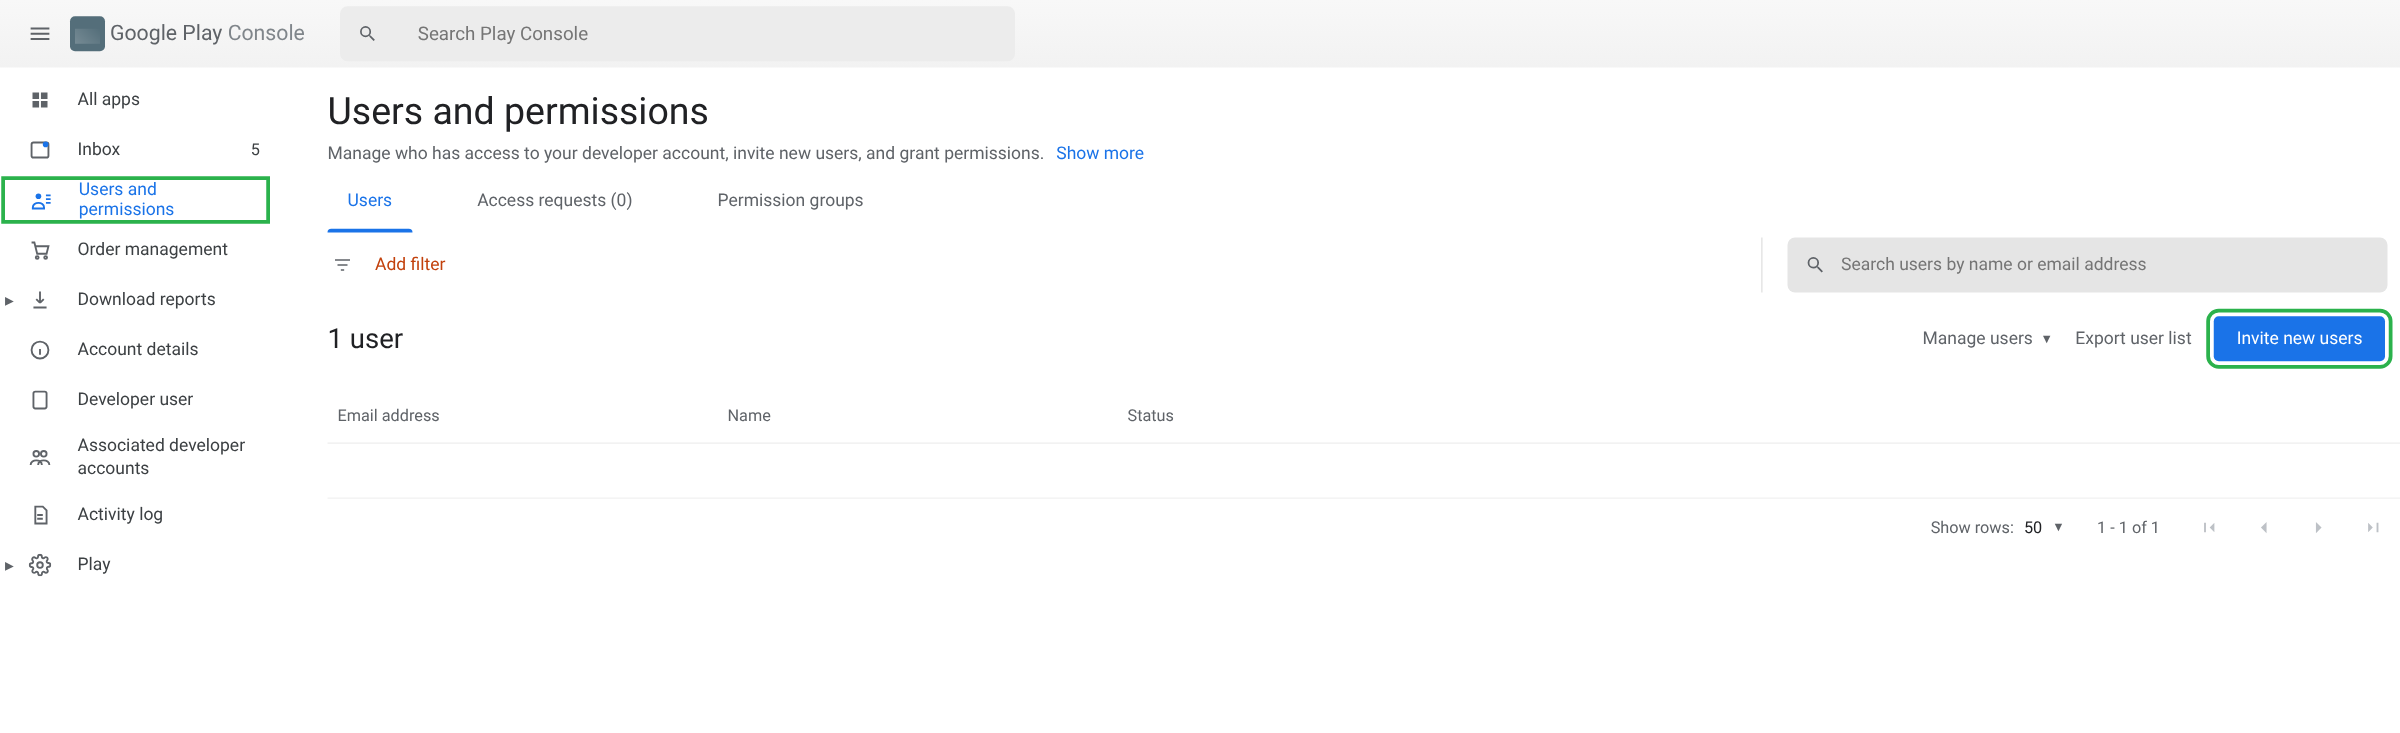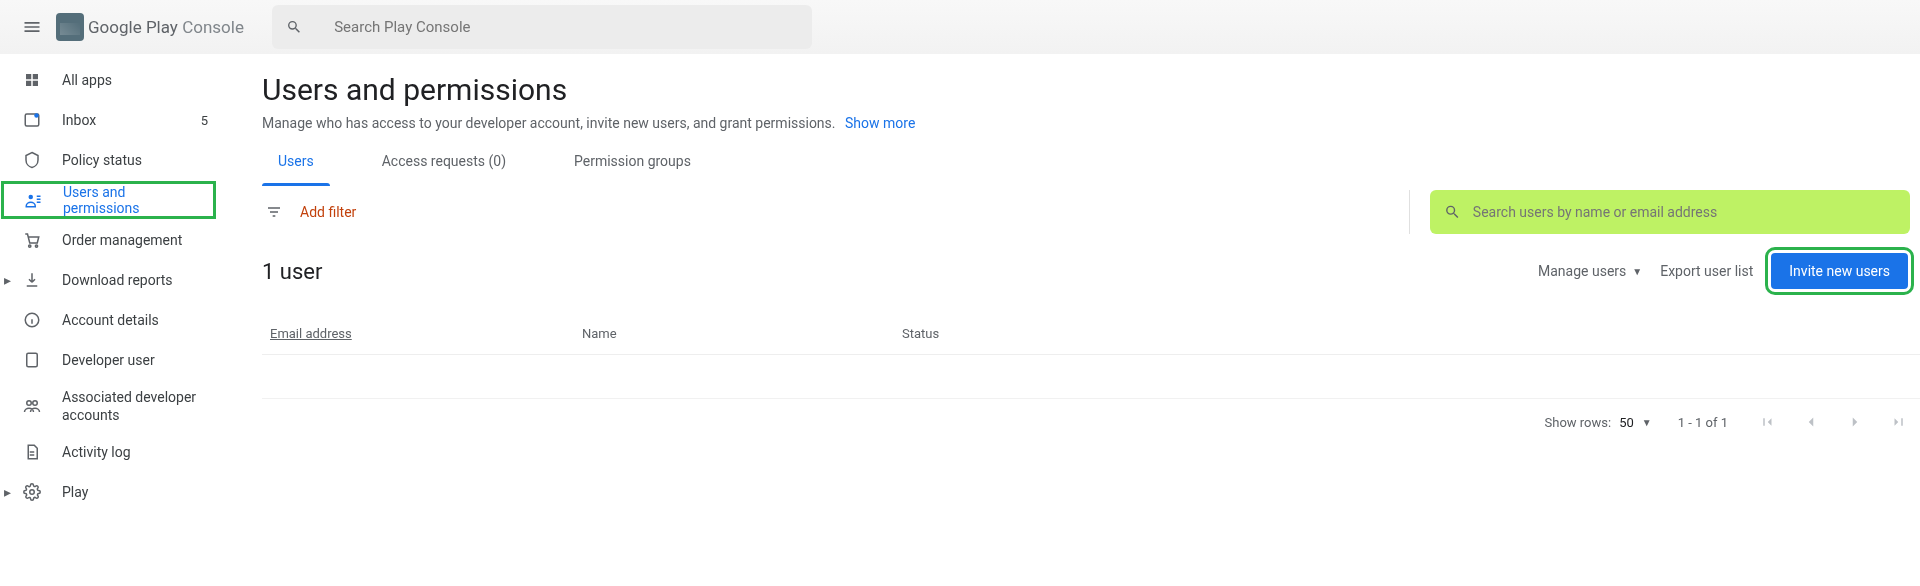--- a/index.html
+++ b/index.html
@@ -34,34 +34,34 @@
   .page-sub a { color:#1a73e8; text-decoration:none; margin-left:6px; cursor:pointer; }
   
   .tabs { display:flex; gap:36px; height:40px; border-bottom:none; margin-bottom:0; }
   .tab { padding:8px 16px 12px; font-size:14px; color:#5f6368; cursor:pointer; position:relative; }
   .tab.active { color:#1a73e8; }
   .tab.active::after { content:""; position:absolute; left:0; right:0; bottom:-1px; height:3px; background:#1a73e8; border-radius:3px 3px 0 0; }
   
   .filterbar { display:flex; align-items:center; height:54px; gap:12px; }
   .filterbar-left { flex:1; display:flex; align-items:center; gap:18px; padding-left:4px;}
   .add-filter { display:flex; align-items:center; gap:18px; color:#c2410c; font-size:14px; cursor:pointer; }
-  .user-search { flex:0 0 480px; height:44px; background:#bef264; border-radius:6px; display:flex; align-items:center; padding:0 14px; gap:12px; margin-right:10px;}
+  .user-search { flex:0 0 480px; height:44px; background:#e5e5e5; border-radius:6px; display:flex; align-items:center; padding:0 14px; gap:12px; margin-right:10px;}
   .user-search input { border:none; background:none; outline:none; width:100%; font-size:14px; color:#5f6368; }
   .vsep { width:1px; height:44px; background:#e0e0e0; margin:0 8px; }
   
   .list-head { display:flex; align-items:center; margin-top:14px; margin-bottom:24px; padding-right:12px;}
   .list-head h2 { font-size:22px; font-weight:400; color:#202124; flex:1;}
   .actions { display:flex; align-items:center; gap:18px; }
   .linkbtn { font-size:14px; color:#5f6368; background:none; border:none; cursor:pointer; display:flex; align-items:center; gap:6px;}
   .linkbtn .caret { font-size:10px; }
   .primary-btn { background:#1a73e8; color:#fff; border:none; border-radius:4px; padding:10px 18px; font-size:14px; cursor:pointer; outline:3px solid #2bb24c; outline-offset:3px;}
   
   .table { margin-top:6px;}
   .table-header { display:flex; height:42px; align-items:center; color:#5f6368; font-size:13px; border-bottom:1px solid #eee; }
-  .col-email { width:320px; padding-left:8px;text-decoration:underline;}
+  .col-email { width:320px; padding-left:8px;}
   .col-name { width:320px; }
   .col-status { flex:1; }
   .table-row-empty { height:44px; border-bottom:1px solid #f1f1f1; }
   
   .table-footer { display:flex; justify-content:flex-end; align-items:center; gap:26px; padding:10px 8px 0 0; color:#5f6368; font-size:13px;}
   .rows-sel { display:flex; align-items:center; gap:8px;}
   .rows-sel .val { color:#202124; }
   .pager { display:flex; align-items:center; gap:18px;}
   .pager button { border:none; background:none; color:#bdc1c6; cursor:pointer; padding:4px;}
   
@@ -103,28 +103,20 @@
     </div>
     <div class="nav-item">
       <span class="icon">
           <svg width="18" height="18" viewBox="0 0 24 24" fill="none" stroke="currentColor" stroke-width="2">
             <rect x="3" y="4" width="18" height="16" rx="2"></rect>
             <circle cx="18" cy="6" r="3" fill="#1a73e8" stroke="none"></circle>
           </svg>
         </span>
       <span>Inbox</span>
       <span class="badge">5</span>
-    </div>
-    <div class="nav-item">
-      <span class="icon">
-          <svg width="18" height="18" viewBox="0 0 24 24" fill="none" stroke="currentColor" stroke-width="2">
-            <path d="M12 2l8 4v6c0 5-3.5 9-8 10-4.5-1-8-5-8-10V6l8-4z"></path>
-          </svg>
-        </span>
-      <span>Policy status</span>
     </div>
     <div class="nav-item highlighted">
       <span class="icon">
           <svg width="18" height="18" viewBox="0 0 24 24" fill="currentColor">
             <circle cx="9" cy="8" r="3"></circle>
             <path d="M3 20c0-3 3-5 6-5s6 2 6 5v1H3zM17 7h5M17 11h5M17 15h5" stroke="currentColor" stroke-width="2" fill="none"></path>
           </svg>
         </span>
       <span>Users and permissions</span>
     </div>

